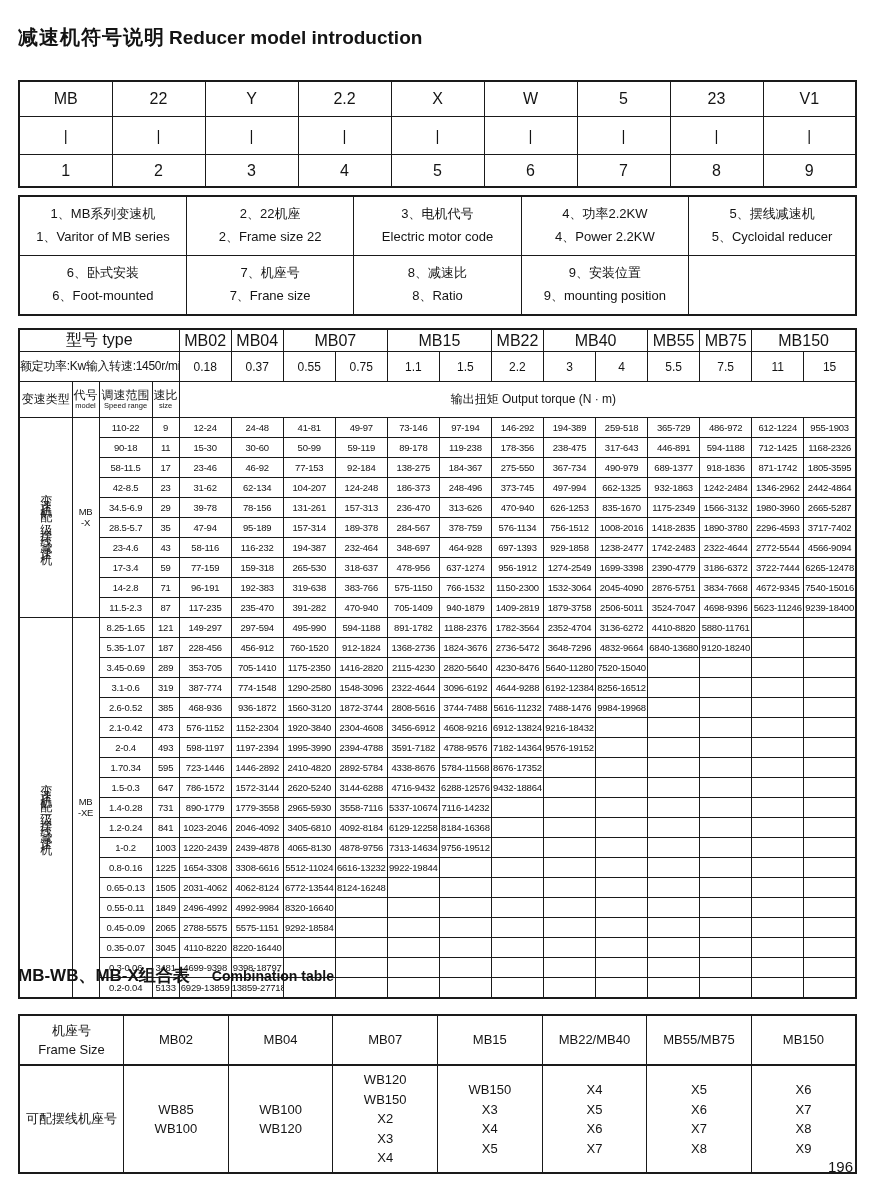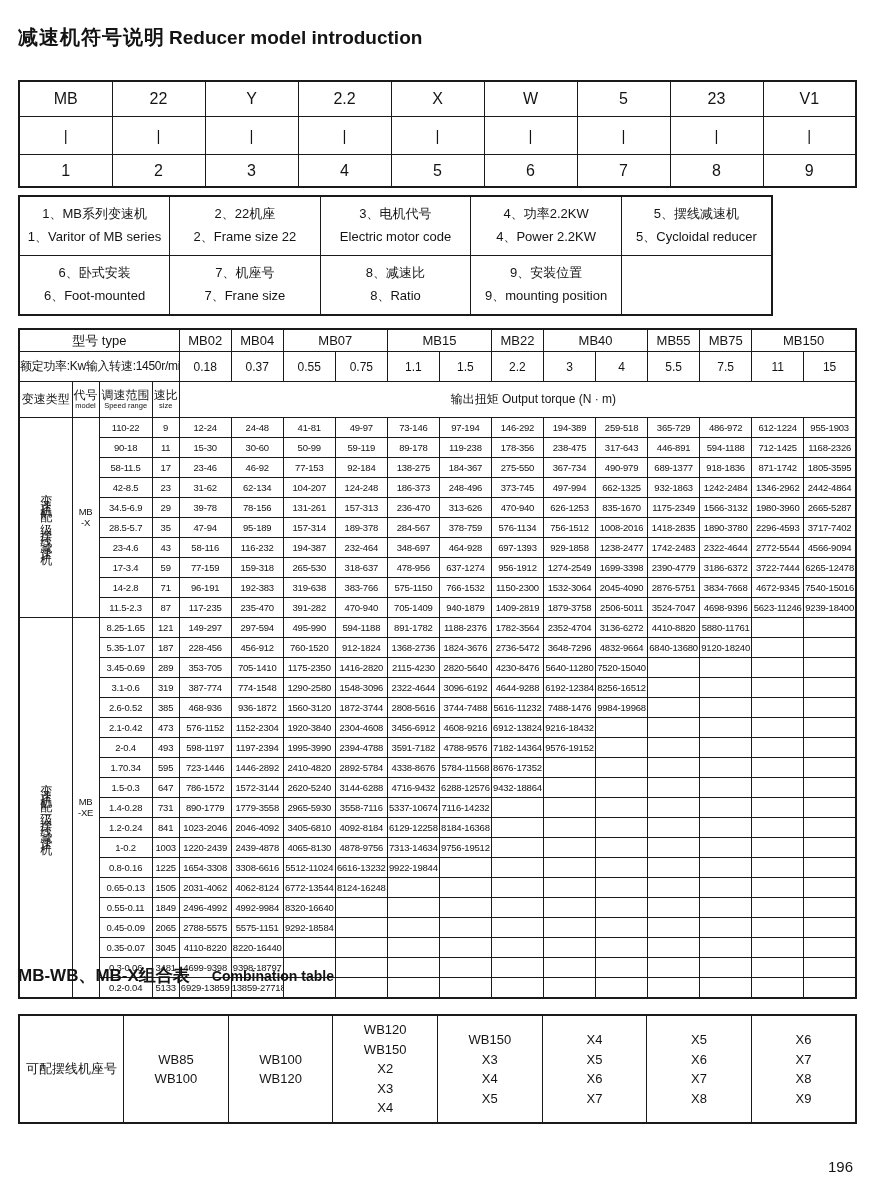--- a/index.html
+++ b/index.html
@@ -16,27 +16,27 @@
   .tbl{position:absolute;border:2px solid #1a1a1a;margin-top:20px;}
 
   
   .code-tbl{left:18px;top:60px;width:839px;}
   .code-tbl td{font-size:16px;}
   .code-tbl tr.r-code td{height:34px;}
   .code-tbl tr.r-pipe td{height:37px;font-size:15px;}
   .code-tbl tr.r-num td{height:31px;}
 
   
-  .legend-tbl{left:18px;top:175px;width:755px;}
+  .legend-tbl{left:18px;top:175px;width:839px;}
   .legend-tbl td{height:58px;font-size:13px;line-height:1.75;}
 
   
   .main-tbl{left:18px;top:308px;width:839px;}
   .main-tbl td{font-size:10px;white-space:nowrap;overflow:hidden;}
-  .main-tbl tr.hrow1 td{height:21px;font-size:13px;}
+  .main-tbl tr.hrow1 td{height:21px;font-size:16px;}
   .main-tbl tr.hrow2 td{height:29px;font-size:12px;}
   .main-tbl tr.hrow3 td{height:35px;font-size:12px;}
   .main-tbl td.power-lbl{font-size:11px;letter-spacing:-0.3px;}
   .main-tbl td.torque-lbl{font-size:12px;padding-left:32px;}
   .main-tbl td.sub-hd{line-height:1.1;}
   .main-tbl .tiny{font-size:7.5px;line-height:1;}
   .main-tbl tr.drow td{height:19px;font-size:9.5px;letter-spacing:-0.2px;}
   .main-tbl td.range{font-size:10px;}
   .main-tbl td.sec-name{vertical-align:middle;}
   .main-tbl .vert{writing-mode:vertical-lr;text-orientation:upright;
@@ -720,20 +720,33 @@
         </tr>
       </tbody>
   </table>
 
   <div class="combo-title">
     <span class="t-zh">MB-WB、MB-X组合表</span><span class="t-en">Combination table</span>
   </div>
 
   <table class="tbl combo-tbl">
     <tbody id="comboBody">
+        <tr class="chead">
+          <td>
+            <div>机座号</div>
+            <div>Frame Size</div>
+          </td>
+          <td>MB02</td>
+          <td>MB04</td>
+          <td>MB07</td>
+          <td>MB15</td>
+          <td>MB22/MB40</td>
+          <td>MB55/MB75</td>
+          <td>MB150</td>
+        </tr>
         <tr class="cbody">
           <td>可配摆线机座号</td>
           <td>
             <div>WB85</div>
             <div>WB100</div>
           </td>
           <td>
             <div>WB100</div>
             <div>WB120</div>
           </td>

